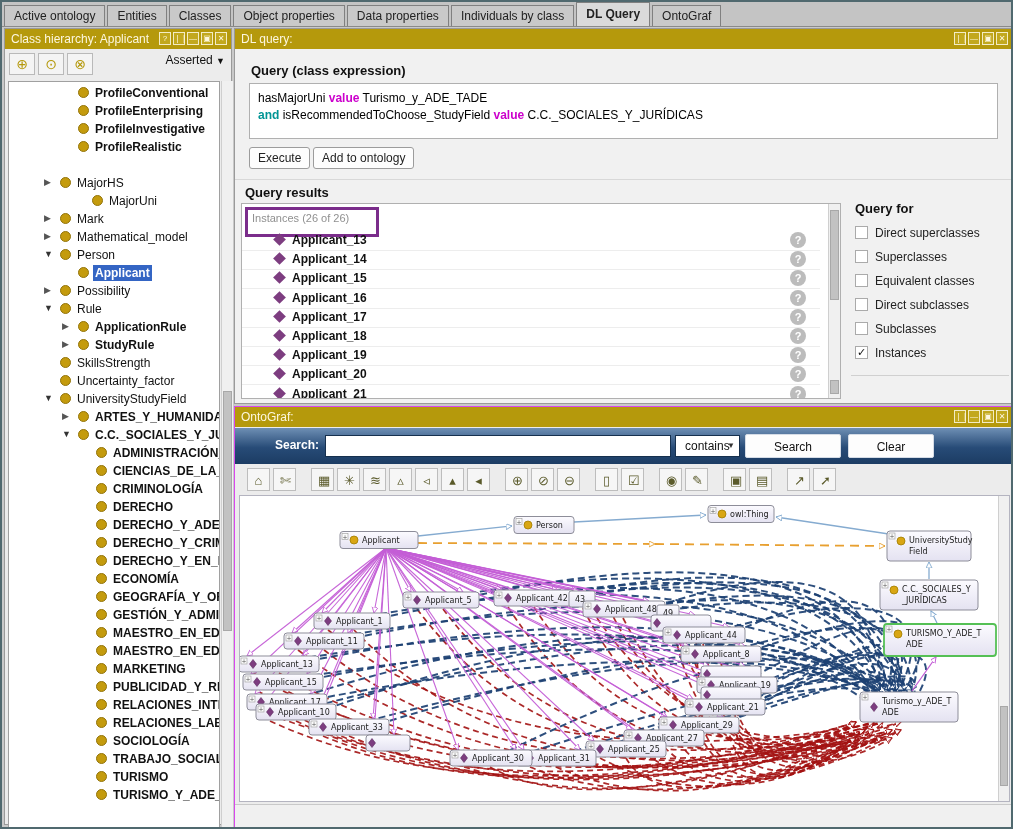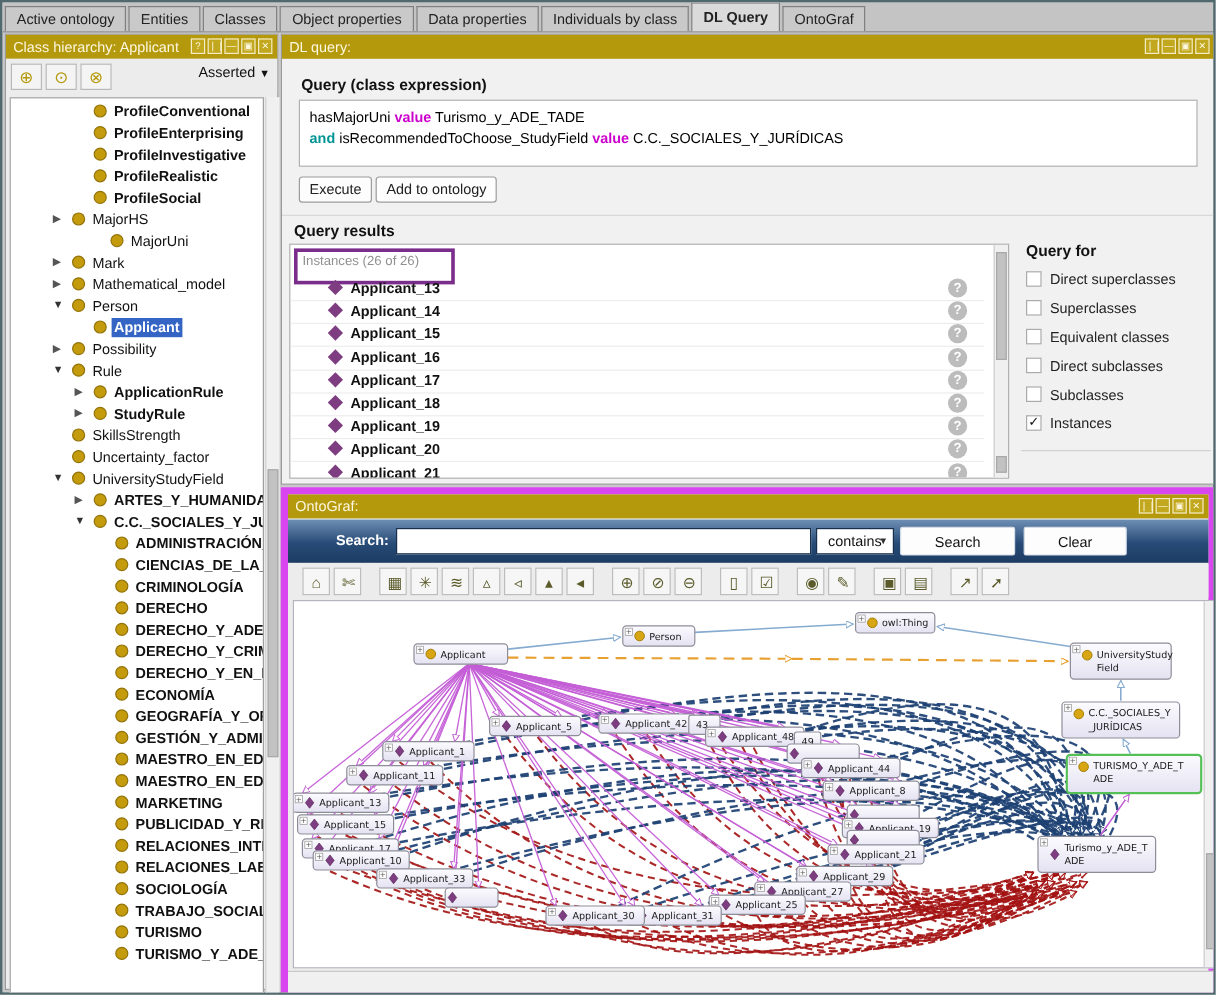--- a/index.html
+++ b/index.html
@@ -42,21 +42,21 @@
   .rrow{position:absolute;left:0;width:578px;height:19px;border-bottom:1px solid #ededed;}
   .rrow .dia{position:absolute;left:33px;top:4px;width:9px;height:9px;background:#7d3d80;transform:rotate(45deg);}
   .rrow .rlbl{position:absolute;left:50px;top:2px;font-size:12px;font-weight:bold;color:#111;}
   .rrow .qmark{position:absolute;right:14px;top:1px;width:16px;height:16px;border-radius:50%;background:#bcbcbc;color:#fff;font-size:11px;font-weight:bold;text-align:center;line-height:16px;}
   #queryfor-title{position:absolute;left:620px;top:172px;font-size:13px;font-weight:bold;color:#111;}
   .cbrow{position:absolute;left:620px;height:18px;font-size:12px;color:#222;}
   .cbrow .box{position:absolute;left:0;top:1px;width:13px;height:13px;background:#fff;border:1px solid #aaa;box-sizing:border-box;font-size:11px;line-height:11px;text-align:center;color:#111;}
   .cbrow .cl{position:absolute;left:20px;top:1px;white-space:nowrap;}
   #qf-sep{position:absolute;left:616px;top:346px;width:158px;border-top:1px solid #d0d0d0;}
   
-  #ografpanel{position:absolute;left:232px;top:404px;width:779px;height:421px;background:#ececec;border:6px solid #d946ef;box-sizing:border-box;}
+  #ografpanel{position:absolute;left:232px;top:404px;width:779px;height:421px;background:#ececec;border:1px solid #d946ef;box-sizing:border-box;}
   #searchbar{position:absolute;left:0;top:21px;width:100%;height:36px;background:linear-gradient(#6e8fb4,#274b77 55%,#1c3c63);}
   #searchlabel{position:absolute;left:40px;top:10px;color:#fff;font-size:12px;font-weight:bold;}
   #searchinput{position:absolute;left:90px;top:7px;width:346px;height:22px;background:#fff;border:1px solid #16304e;box-sizing:border-box;}
   #containssel{position:absolute;left:440px;top:7px;width:65px;height:22px;background:#fff;border:1px solid #16304e;box-sizing:border-box;font-size:12px;color:#111;line-height:20px;padding-left:9px;}
   #containssel .arr{position:absolute;right:4px;top:0;font-size:8px;color:#333;}
   .sbtn{position:absolute;top:6px;height:24px;background:#fdfdfd;border:1px solid #d5dce6;border-radius:2px;font-size:12px;color:#111;text-align:center;line-height:22px;box-sizing:border-box;}
   #ograftoolbar{position:absolute;left:0;top:58px;width:100%;height:28px;background:#ececec;display:flex;align-items:center;}
   .gbtn{width:23px;height:23px;border:1px solid #bdbdbd;background:#f6f6f6;font-size:13px;line-height:21px;text-align:center;color:#5a5a2a;box-sizing:border-box;margin-right:3px;}
   .ggap{width:12px;}
   #graphbox{position:absolute;left:4px;top:88px;width:771px;height:307px;background:#fff;border:1px solid #b4b4c0;box-sizing:border-box;}
@@ -107,24 +107,20 @@
           <div class="circ" style="left: 69px;"></div>
           <div class="lbl" style="left: 84px;">ProfileEnterprising</div>
         </div>
         <div class="trow b" style="top: 38px; left: 0px; right: 0px;">
           <div class="circ" style="left: 69px;"></div>
           <div class="lbl" style="left: 84px;">ProfileInvestigative</div>
         </div>
         <div class="trow b" style="top: 56px; left: 0px; right: 0px;">
           <div class="circ" style="left: 69px;"></div>
           <div class="lbl" style="left: 84px;">ProfileRealistic</div>
-        </div>
-        <div class="trow b" style="top: 74px; left: 0px; right: 0px;">
-          <div class="circ" style="left: 69px;"></div>
-          <div class="lbl" style="left: 84px;">ProfileSocial</div>
         </div>
         <div class="trow" style="top: 92px; left: 0px; right: 0px;">
           <div class="arrow" style="left: 35px;">▶</div>
           <div class="circ" style="left: 51px;"></div>
           <div class="lbl" style="left: 66px;">MajorHS</div>
         </div>
         <div class="trow" style="top: 110px; left: 0px; right: 0px; margin-left: 32px;">
           <div class="circ" style="left: 51px;"></div>
           <div class="lbl" style="left: 66px;">MajorUni</div>
         </div>

